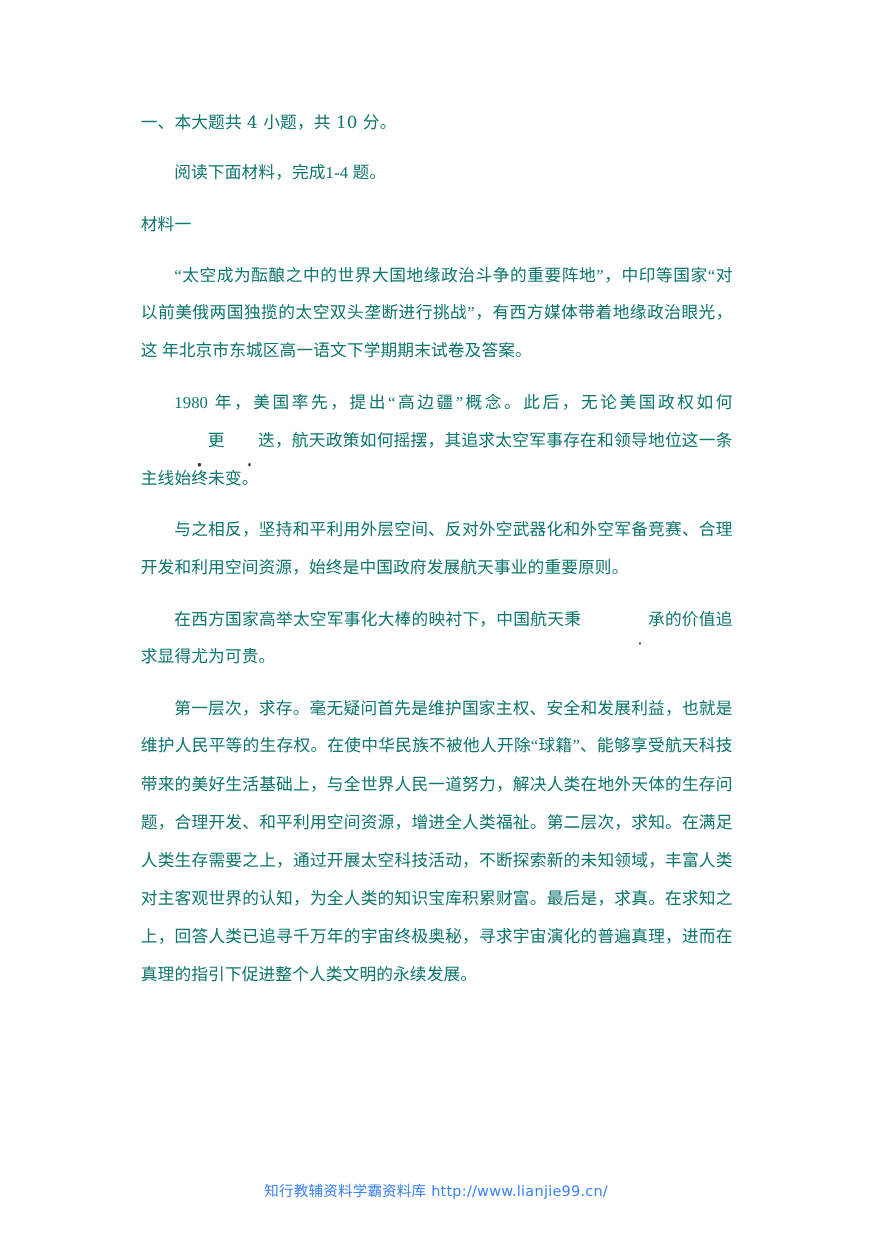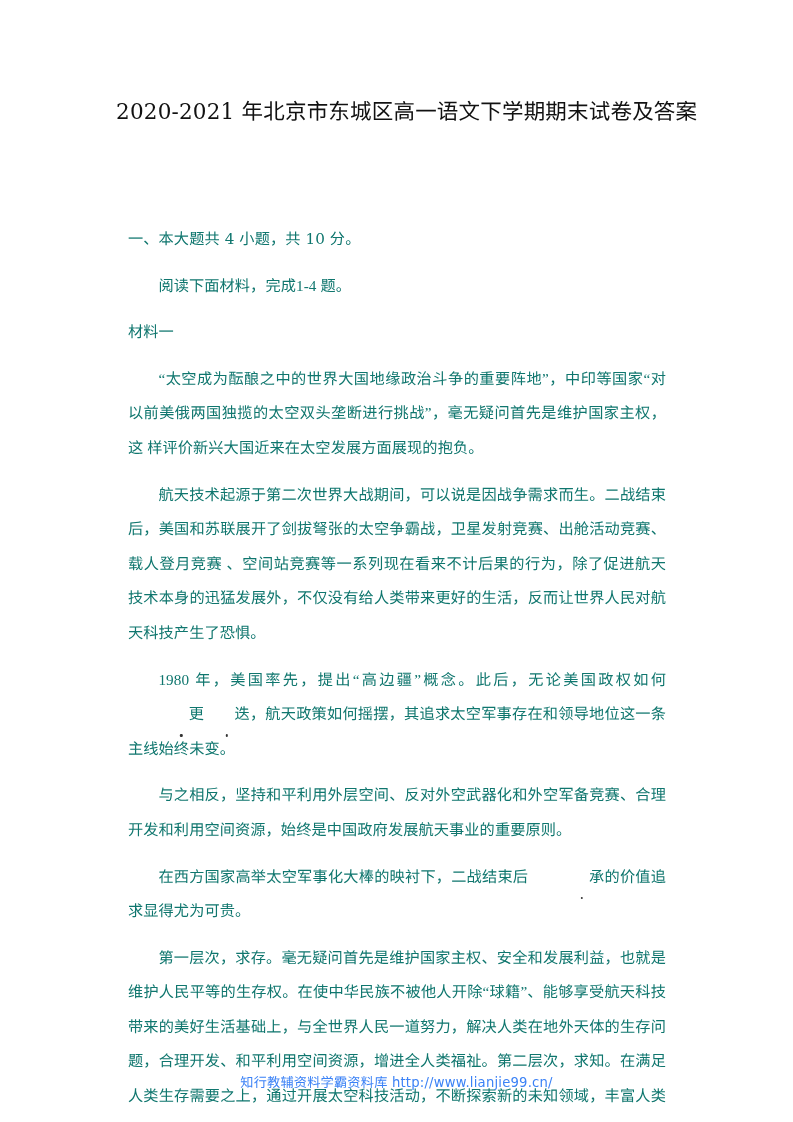--- a/index.html
+++ b/index.html
@@ -104,38 +104,36 @@
   }
   .footer .url { font-family: "DejaVu Sans", "Liberation Sans", sans-serif; }
 </style>
 </head>
 <body>
 
 <div class="page">
 
   <div class="content">
 
-    <h1 class="doc-title">2020-2021 年北京市东城区高一语文下学期期末试卷及答案</h1>
 
     <p class="para block-section-head">一、本大题共 4 小题，共 10 分。</p>
 
     <p class="para indent2 block-instruction">阅读下面材料，完成1-4 题。</p>
 
     <p class="para centered block-material-head">材料一</p>
 
-    <p class="para indent2 block-p1">“太空成为酝酿之中的世界大国地缘政治斗争的重要阵地”，中印等国家“对以前美俄两国独揽的太空双头垄断进行挑战”，毫无疑问首先是维护国家主权，这 样评价新兴大国近来在太空发展方面展现的抱负。</p>
+    <p class="para indent2 block-p1">“太空成为酝酿之中的世界大国地缘政治斗争的重要阵地”，中印等国家“对以前美俄两国独揽的太空双头垄断进行挑战”，有西方媒体带着地缘政治眼光，这 年北京市东城区高一语文下学期期末试卷及答案。</p>
 
-    <p class="para indent2 block-gap">航天技术起源于第二次世界大战期间，可以说是因战争需求而生。二战结束后，美国和苏联展开了剑拔弩张的太空争霸战，卫星发射竞赛、出舱活动竞赛、载人登月竞赛 、空间站竞赛等一系列现在看来不计后果的行为，除了促进航天技术本身的迅猛发展外，不仅没有给人类带来更好的生活，反而让世界人民对航天科技产生了恐惧。</p>
 
     <p class="para indent2 block-gap"><span>1980 年，美国率先，提出“高边疆”概念。此后，无论美国政权如何</span><span class="emph"><span class="ch">更</span><span class="ch">迭</span></span><span>，航天政策如何摇摆，其追求太空军事存在和领导地位这一条主线始终未变。</span></p>
 
 
     <p class="para indent2 block-gap">与之相反，坚持和平利用外层空间、反对外空武器化和外空军备竞赛、合理开发和利用空间资源，始终是中国政府发展航天事业的重要原则。</p>
 
-    <p class="para indent2 block-gap"><span>在西方国家高举太空军事化大棒的映衬下，二战结束后</span><span class="emph"><span class="ch">承</span></span><span>的价值追求显得尤为可贵。</span></p>
+    <p class="para indent2 block-gap"><span>在西方国家高举太空军事化大棒的映衬下，中国航天秉</span><span class="emph"><span class="ch">承</span></span><span>的价值追求显得尤为可贵。</span></p>
 
     <p class="para indent2 block-gap">第一层次，求存。毫无疑问首先是维护国家主权、安全和发展利益，也就是维护人民平等的生存权。在使中华民族不被他人开除“球籍”、能够享受航天科技带来的美好生活基础上，与全世界人民一道努力，解决人类在地外天体的生存问题，合理开发、和平利用空间资源，增进全人类福祉。第二层次，求知。在满足人类生存需要之上，通过开展太空科技活动，不断探索新的未知领域，丰富人类对主客观世界的认知，为全人类的知识宝库积累财富。最后是，求真。在求知之上，回答人类已追寻千万年的宇宙终极奥秘，寻求宇宙演化的普遍真理，进而在真理的指引下促进整个人类文明的永续发展。</p>
 
   </div>
 
   <div class="footer"><span>知行教辅资料学霸资料库</span><span> </span><span class="url">http://www.lianjie99.cn/</span></div>
 
 </div>
 
 </body></html>

